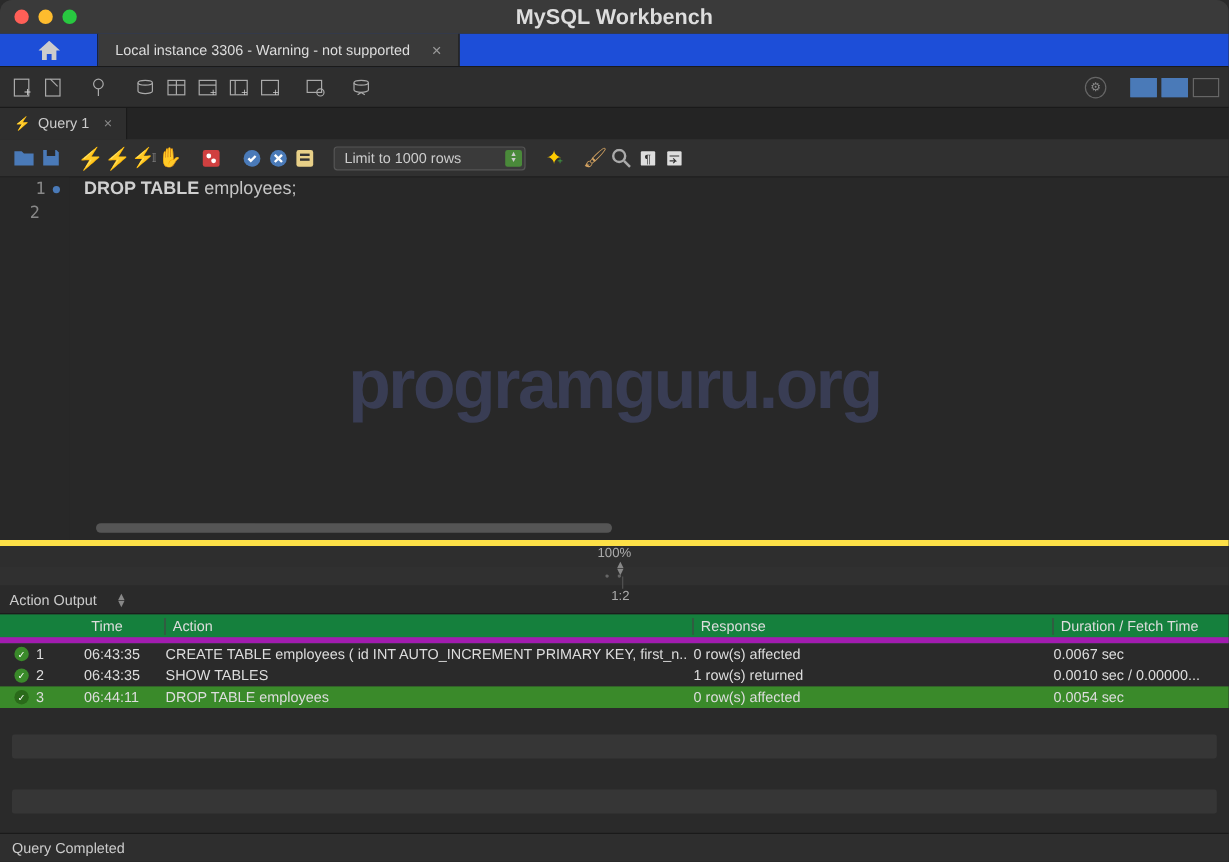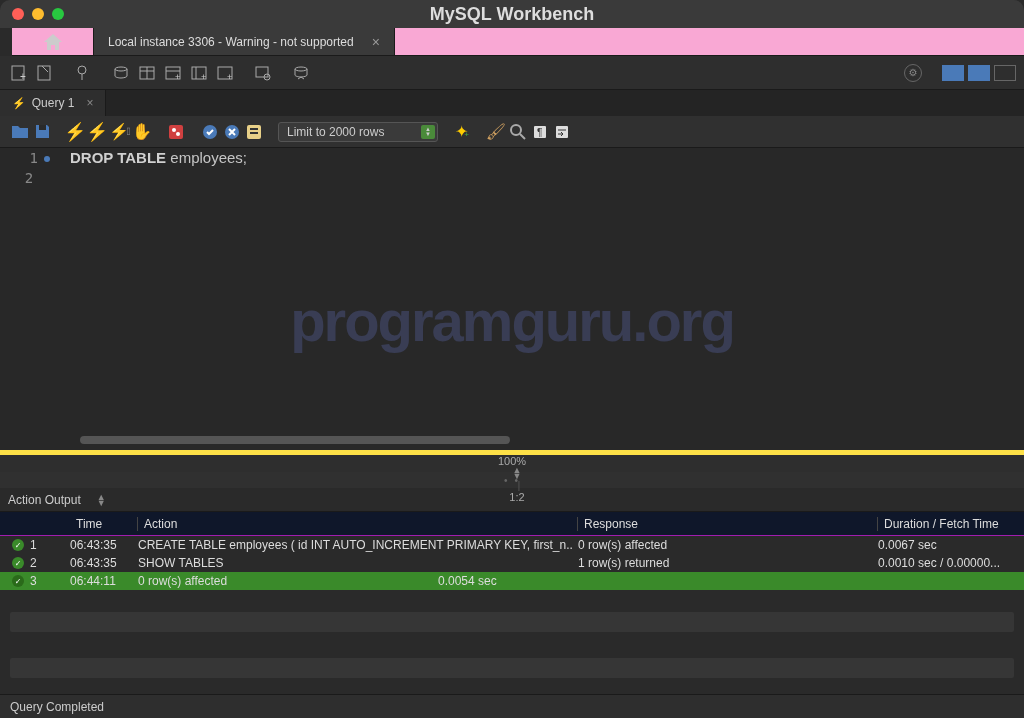--- a/index.html
+++ b/index.html
@@ -4,21 +4,21 @@
 <style>
 * { margin:0; padding:0; box-sizing:border-box; font-family:-apple-system,BlinkMacSystemFont,"Segoe UI",sans-serif; }
 body { background:#2a2a2a; width:1024px; height:718px; overflow:hidden; position:relative; color:#ccc; font-size:13px; }
 .titlebar { height:28px; background:#3a3a3a; display:flex; align-items:center; position:relative; border-radius:10px 10px 0 0; }
 .traffic { display:flex; gap:8px; margin-left:12px; }
 .light { width:12px; height:12px; border-radius:50%; }
 .red { background:#ff5f57; }
 .yellow { background:#febc2e; }
 .green { background:#28c840; }
 .title { position:absolute; left:50%; transform:translateX(-50%); font-size:18px; font-weight:600; color:#ddd; }
-.tabbar { height:28px; background:#f9a8d4; display:flex; align-items:stretch; border-bottom:1px solid #1a1a1a;margin-left:12px; }
+.tabbar { height:28px; background:#1d4ed8; display:flex; align-items:stretch; border-bottom:1px solid #1a1a1a; }
 .home-tab { width:82px; display:flex; align-items:center; justify-content:center; border-right:1px solid #1a1a1a; }
 .home-icon { font-size:16px; color:#ccc; }
 .conn-tab { padding:0 14px; display:flex; align-items:center; font-size:12px; color:#ddd; background:#3a3a3a; border-right:1px solid #1a1a1a; }
 .close-x { margin-left:18px; font-size:14px; color:#999; }
 .toolbar { height:34px; background:#2e2e2e; display:flex; align-items:center; padding:0 8px; border-bottom:1px solid #1a1a1a; }
 .tbicon { width:22px; height:22px; margin-right:4px; display:flex; align-items:center; justify-content:center; color:#999; }
 .tbsep { width:12px; }
 .tbright { margin-left:auto; display:flex; align-items:center; gap:4px; }
 .panel-btn { width:22px; height:16px; border:1px solid #666; }
 .panel-btn.active { background:#4a7ab8; border-color:#4a7ab8; }
@@ -40,21 +40,21 @@
 .code-line { height:20px; line-height:20px; }
 .kw { color:#d0d0d0; font-weight:600; }
 .ident { color:#c5c5c5; }
 .watermark { position:absolute; left:50%; top:50%; transform:translate(-50%,-18%); font-size:58px; font-weight:800; color:rgba(90,100,165,0.35); pointer-events:none; letter-spacing:-2px; white-space:nowrap; }
 .hscroll { position:absolute; bottom:6px; left:80px; height:8px; width:430px; background:#555; border-radius:4px; }
 .editor-status { height:22px; background:#2e2e2e; display:flex; align-items:center; padding:0 8px; font-size:11px; color:#aaa; border-top:5px solid #fde047;flex-direction:column; }
 .divider { height:16px; background:#303030; display:flex; justify-content:center; align-items:center; }
 .dots { color:#666; letter-spacing:2px; font-size:10px; }
 .output-header { height:24px; background:#2a2a2a; display:flex; align-items:center; padding:0 8px; font-size:12px; color:#ccc; border-bottom:1px solid #1a1a1a; }
 .out-select-arrows { margin-left:16px; font-size:9px; color:#888; line-height:6px; }
-.grid-header { height:24px; background:#0f172a; display:flex; align-items:center; font-size:12px; color:#ddd; border-bottom:1px solid #a21caf; }
+.grid-header { height:24px; background:#15803d; display:flex; align-items:center; font-size:12px; color:#ddd; border-bottom:5px solid #a21caf; }
 .col-status { width:36px; }
 .col-idx { width:34px; border-right:1px solid #444; padding-left:2px; }
 .col-time { width:68px; padding-left:6px; border-right:1px solid #444; }
 .col-action { width:440px; padding-left:6px; border-right:1px solid #444; }
 .col-response { width:300px; padding-left:6px; border-right:1px solid #444; }
 .col-duration { flex:1; padding-left:6px; }
 .grid-row { height:18px; display:flex; align-items:center; font-size:12px; color:#ddd; }
 .grid-row.selected { background:#3a8a2a; }
 .status-ok { width:12px; height:12px; background:#3a8a2a; border-radius:50%; margin-left:12px; margin-right:6px; display:flex; align-items:center; justify-content:center; font-size:8px; color:#fff; }
 .grid-row.selected .status-ok { background:#2a6a1a; }
@@ -230,21 +230,21 @@
     </div>
   <div class="et-icon">
       <svg width="16" height="16" viewBox="0 0 16 16">
         <rect x="1" y="1" width="14" height="14" fill="#e8d088" rx="2"></rect>
         <rect x="4" y="4" width="8" height="2" fill="#333"></rect>
         <rect x="4" y="8" width="8" height="2" fill="#333"></rect>
       </svg>
     </div>
   <div class="et-sep"></div>
   <div class="limit-select">
-    <span>Limit to 2000 rows</span>
+    <span>Limit to 1000 rows</span>
     <div class="limit-arrows">▲<br>▼</div>
   </div>
   <div class="et-sep"></div>
   <div class="et-icon">
       <span style="color:#fc0;font-size:16px">✦</span>
       <span style="color:#4a4;font-size:8px;margin-left:-4px;margin-top:6px">+</span>
     </div>
   <div class="et-sep"></div>
   <div class="et-icon">
       <span style="color:#d0a060;font-size:16px">🖌</span>
@@ -319,20 +319,21 @@
   <div class="idx">2</div>
   <div class="cell-time">06:43:35</div>
   <div class="cell-action">SHOW TABLES</div>
   <div class="cell-response">1 row(s) returned</div>
   <div class="cell-duration">0.0010 sec / 0.00000...</div>
 </div>
 <div class="grid-row selected">
   <div class="status-ok">✓</div>
   <div class="idx">3</div>
   <div class="cell-time">06:44:11</div>
+  <div class="cell-action">DROP TABLE employees</div>
   <div class="cell-response">0 row(s) affected</div>
   <div class="cell-duration">0.0054 sec</div>
 </div>
 <div class="grid-empty"></div>
 <div class="grid-bar"></div>
 <div class="grid-spacer"></div>
 <div class="grid-bar"></div>
 
 <div class="statusbar">
   <span>Query Completed</span>

